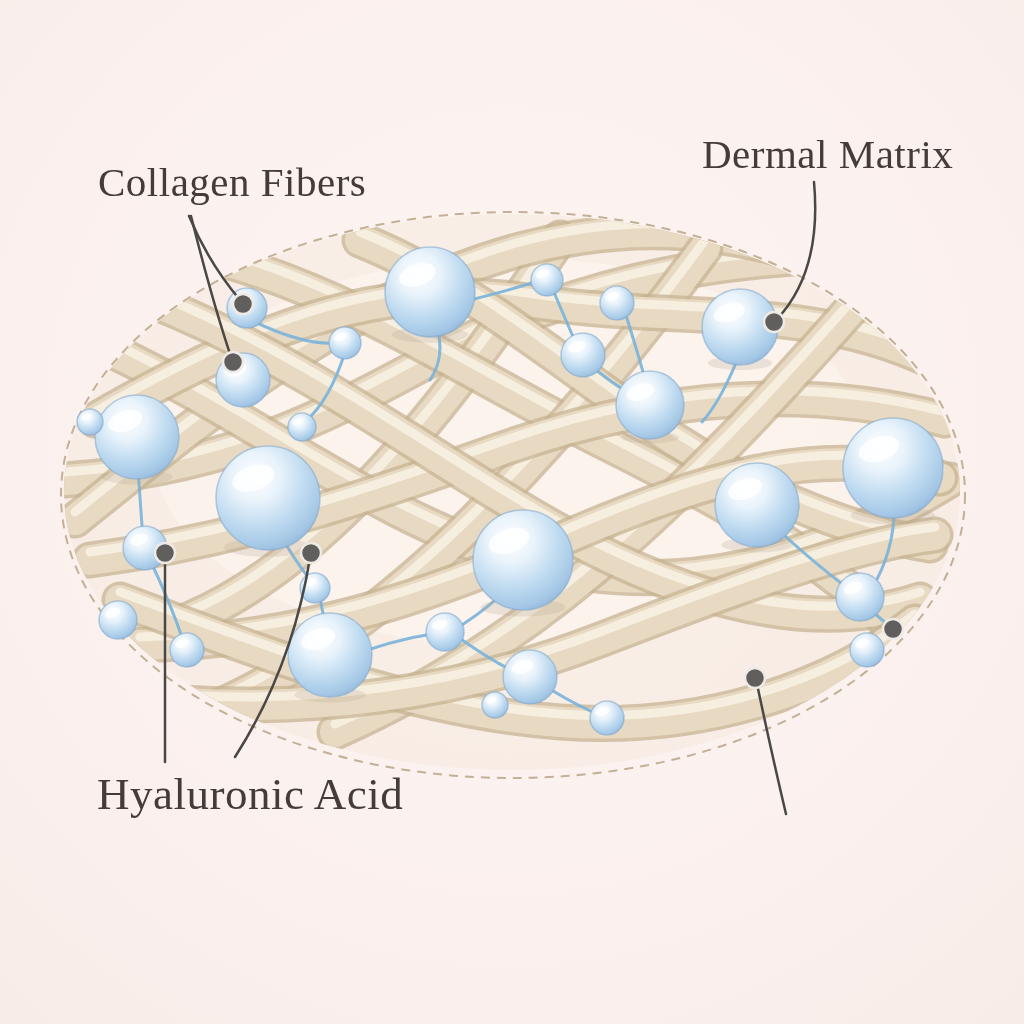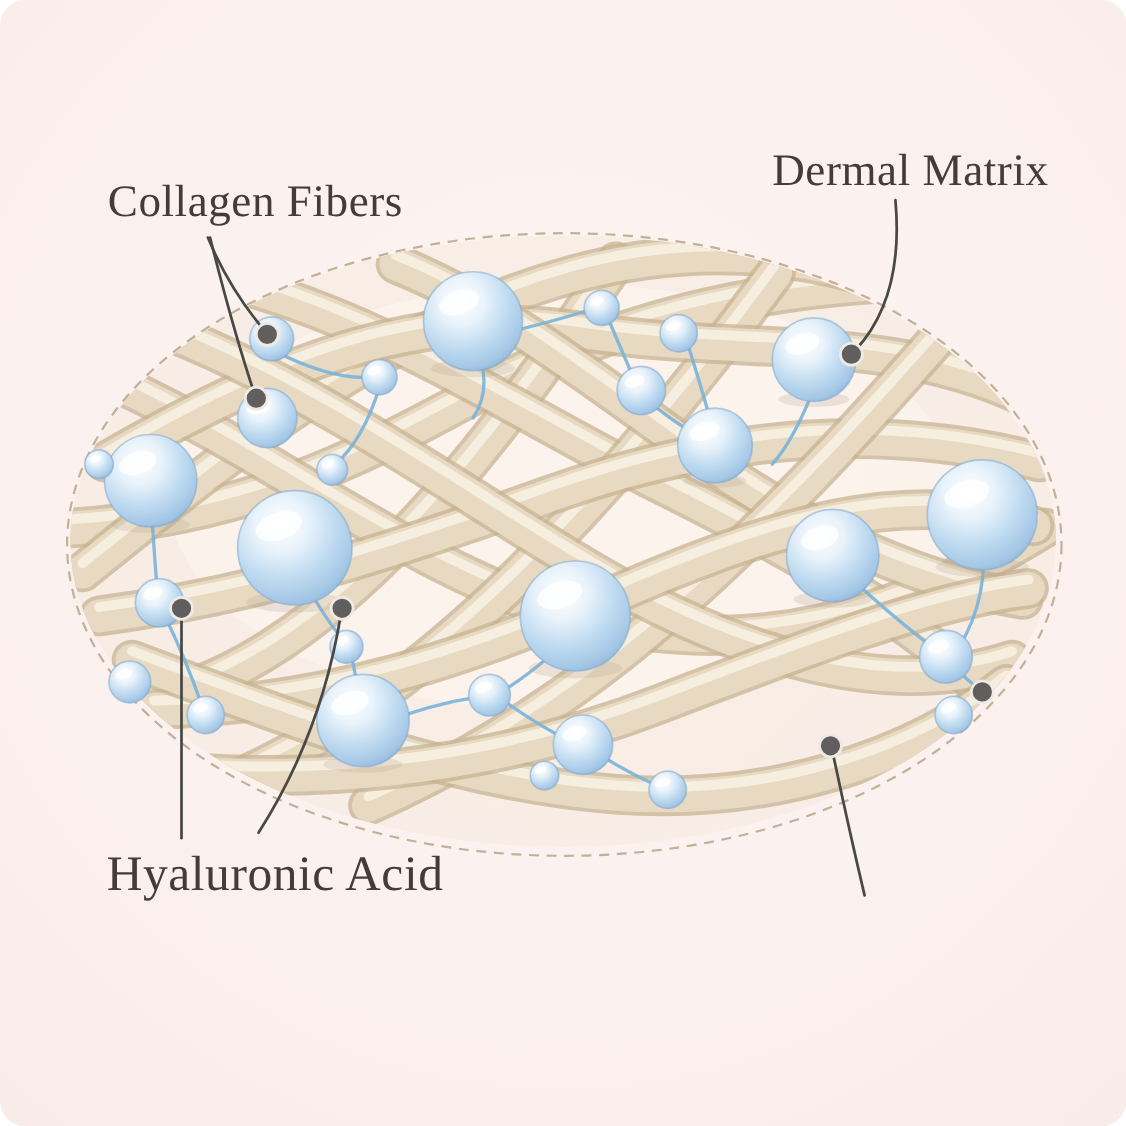--- a/index.html
+++ b/index.html
@@ -1,19 +1,18 @@
 <!DOCTYPE html>
 <html><head>
 <meta charset="utf-8">
 <style>
   html,body{margin:0;padding:0;}
   .canvas{
     position:relative;width:1024px;height:1024px;overflow:hidden;
     background:radial-gradient(circle at 50% 42%, #fdf6f3 0%, #fbf1ee 55%, #f8ece8 100%);
-    border-radius:23px;
   }
   svg{position:absolute;left:0;top:0;}
   .label{
     position:absolute;
     font-family:"Liberation Serif","DejaVu Serif",serif;
     color:#433c37;
     letter-spacing:0.5px;
     white-space:nowrap;
     user-select:none;
   }

